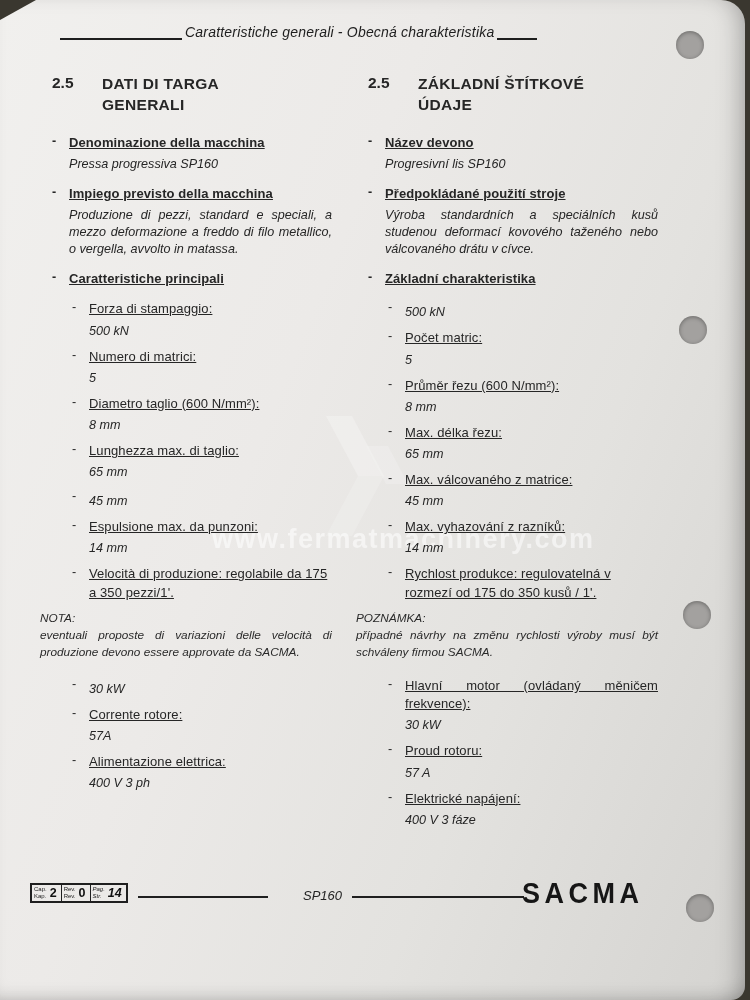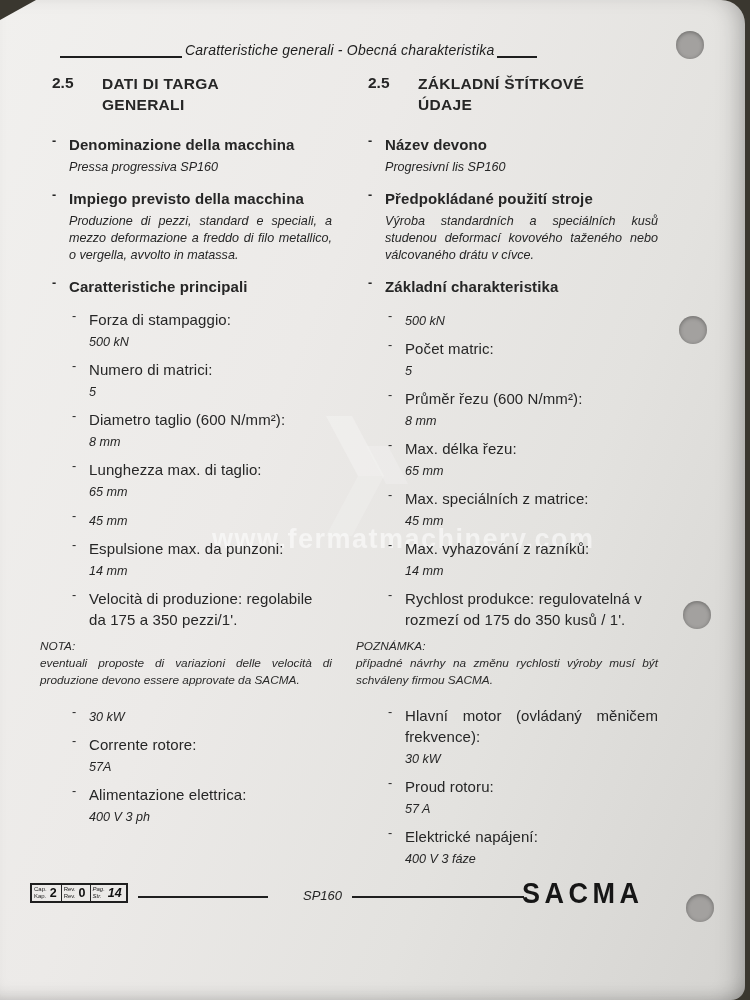--- a/index.html
+++ b/index.html
@@ -13,38 +13,38 @@
     position:absolute;left:0;top:0;width:745px;height:1000px;
     background:linear-gradient(112deg,#f1f0ee 0%,#eceae8 38%,#e3e2df 68%,#d4d3d0 100%);
     border-radius:0 24px 14px 0;
     box-shadow:inset -16px 0 24px -12px rgba(0,0,0,.28), inset 0 -12px 20px -14px rgba(0,0,0,.22);
   }
   .corner-tl{
     position:absolute;top:0;left:0;width:0;height:0;
     border-top:20px solid #3a372f;border-right:36px solid transparent;
   }
   
-  .header{position:absolute;top:41px;left:60px;display:flex;align-items:flex-end;color:#1e1e1e;}
+  .header{position:absolute;top:23px;left:60px;display:flex;align-items:flex-end;color:#1e1e1e;}
   .hrule{border-bottom:2px solid #1e1e1e;height:15px;}
   .hrule.l{width:122px;}
   .hrule.r{width:40px;}
   .htitle{font-style:italic;font-size:14px;padding:0 3px;letter-spacing:.2px;white-space:nowrap;}
   
   .content{position:absolute;top:74px;left:52px;display:flex;gap:36px;color:#262626;}
   .col{width:280px;}
   .col.cz{width:290px;}
   .sec{display:flex;margin-bottom:18px;}
   .sec-num{font-weight:bold;font-size:15.5px;width:50px;flex:none;}
   .sec-title{margin:0;font-weight:bold;font-size:15.5px;line-height:1.35;letter-spacing:.3px;max-width:195px;}
   .item{display:flex;margin-bottom:12px;}
   .item .dash{width:17px;flex:none;font-weight:bold;font-size:12.6px;}
   .item .body{flex:1;}
   .item.sub{margin-left:20px;margin-bottom:8px;}
   .item.sub .dash{font-weight:normal;}
-  .lbl{font-weight:bold;font-size:15px;line-height:1.4;letter-spacing:.1px;}
+  .lbl{font-weight:bold;font-size:13px;line-height:1.4;letter-spacing:.1px;text-decoration:underline;}
   .sub .lbl{font-weight:normal;}
   .val{font-style:italic;font-size:12.6px;margin-top:4px;line-height:1.35;}
   .just{text-align:justify;}
   .note{display:flex;margin:6px 0 16px -12px;font-size:11.8px;font-style:italic;line-height:1.45;color:#2a2a2a;flex-direction:column;}
   .note-lbl{flex:none;width:54px;}
   .cz .note-lbl{width:82px;}
   .note-txt{flex:1;}
   
   .stamp{position:absolute;left:30px;top:883px;display:flex;border:2px solid #1f1f1f;}
   .cell{display:flex;align-items:center;border-right:1.5px solid #1f1f1f;padding:1px 4px 1px 2px;}
@@ -258,21 +258,21 @@
         <span class="dash">-</span>
         <div class="body">
           <div class="lbl">Max. délka řezu:</div>
           <div class="val">65 mm</div>
         </div>
       </div>
 
       <div class="item sub">
         <span class="dash">-</span>
         <div class="body">
-          <div class="lbl">Max. speciálních z matrice:</div>
+          <div class="lbl">Max. válcovaného z matrice:</div>
           <div class="val">45 mm</div>
         </div>
       </div>
 
       <div class="item sub">
         <span class="dash">-</span>
         <div class="body">
           <div class="lbl">Max. vyhazování z razníků:</div>
           <div class="val">14 mm</div>
         </div>

